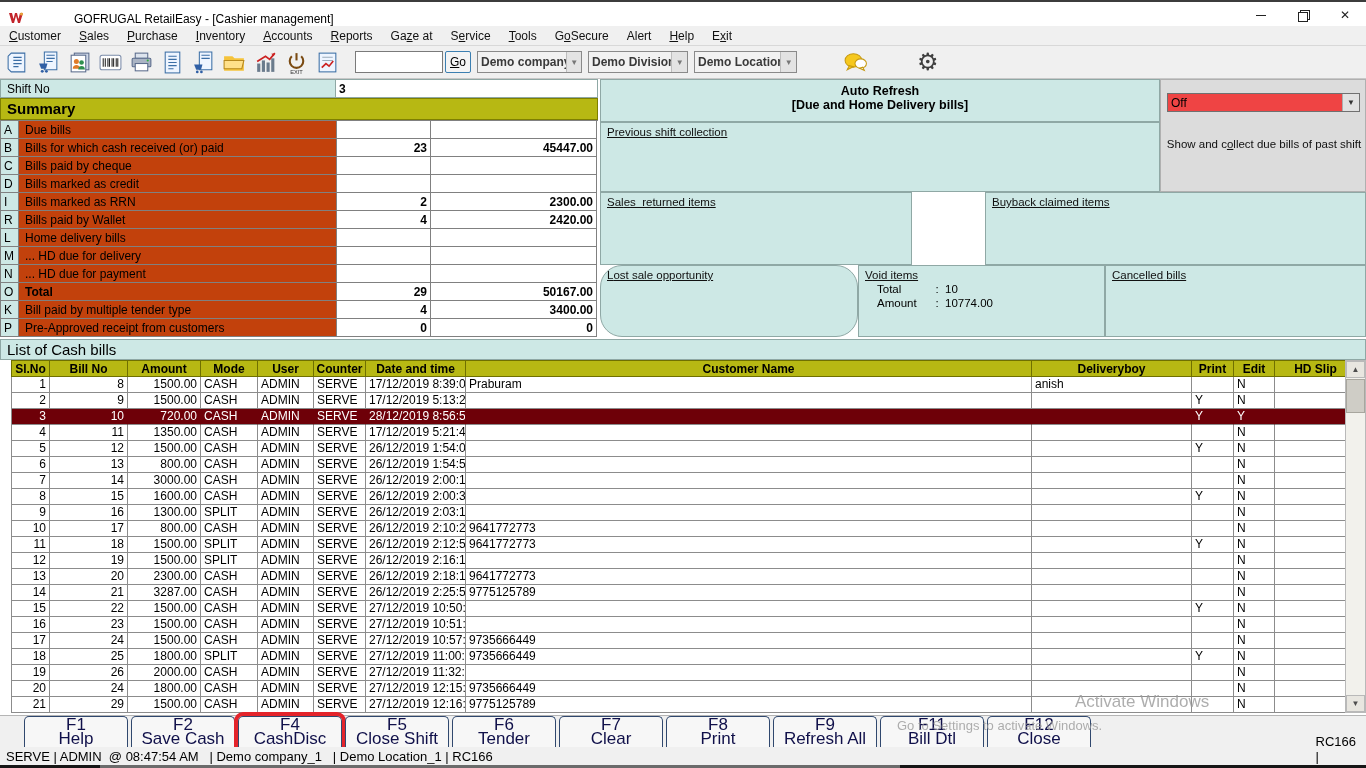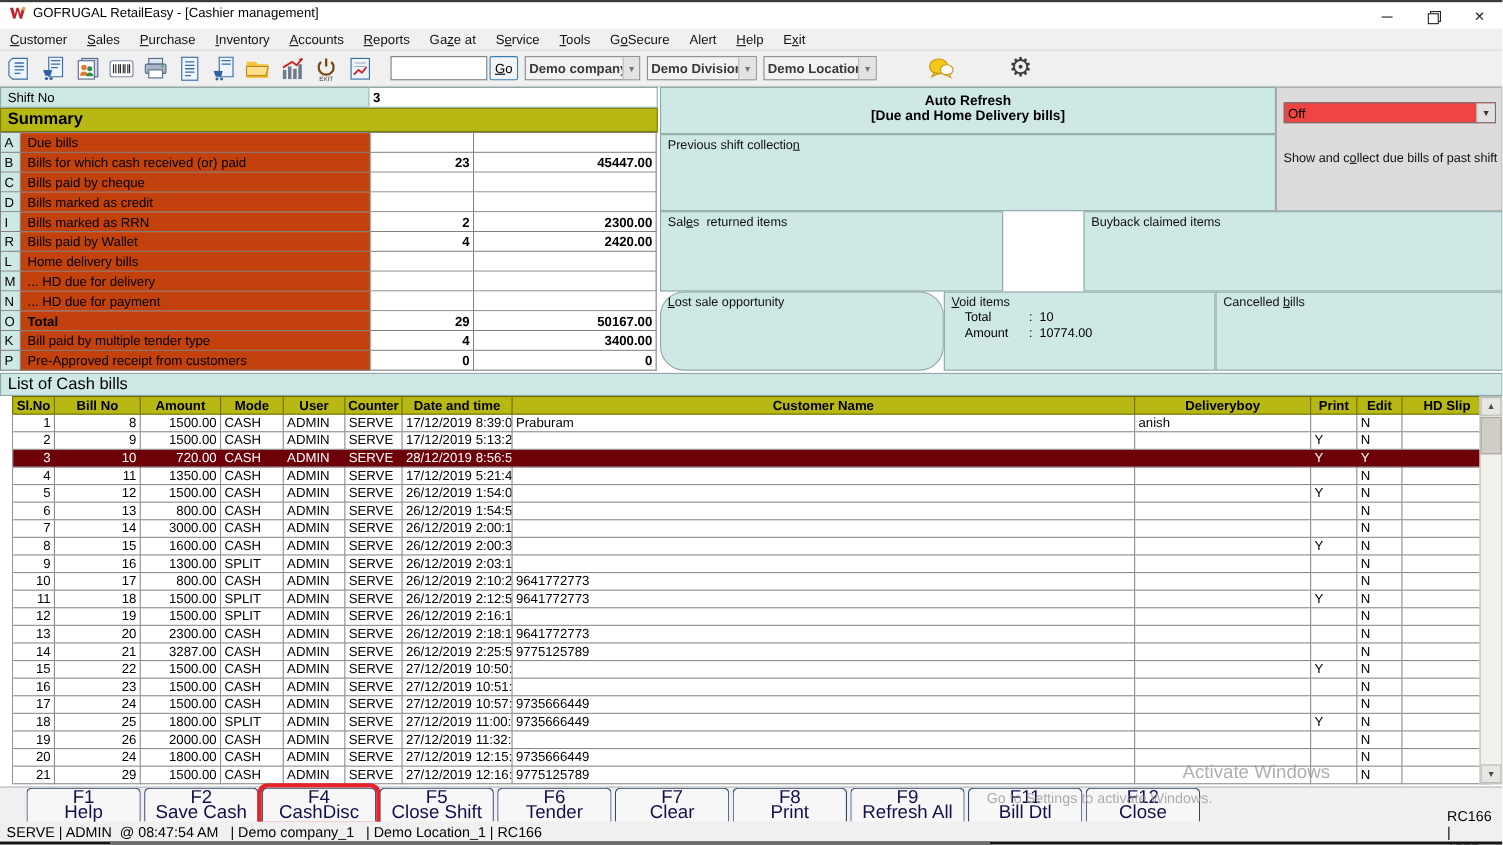--- a/index.html
+++ b/index.html
@@ -1,20 +1,20 @@
 <!DOCTYPE html>
 <html><head>
 <meta charset="utf-8">
 <style>
   * { margin:0; padding:0; box-sizing:border-box; }
   body { font-family:"Liberation Sans", sans-serif; background:#fff; }
   .screen { position:relative; width:1366px; height:768px; overflow:hidden; background:#fff; border-top:2px solid #3c3c3c; cursor:default; }
 
   
-  .titlebar { position:absolute; left:0; top:2px; width:1366px; height:22px; background:#fff; display:flex; align-items:flex-start; }
+  .titlebar { position:absolute; left:0; top:2px; width:1366px; height:22px; background:#fff; display:flex; align-items:flex-end;gap:44px; }
   .app-icon { width:16px; height:16px; margin:0 6px 0 8px; }
   .title-text { font-size:12px; color:#000; }
   .win-controls { position:absolute; right:0; top:0; height:22px; display:flex; }
   .win-btn { width:42px; height:22px; display:flex; align-items:center; justify-content:center; font-size:12px; color:#222; }
   .minimize-glyph { width:10px; height:0; border-top:1px solid #222; display:inline-block; }
   .restore-glyph { position:relative; width:10px; height:10px; }
   .restore-glyph::before { content:""; position:absolute; left:2px; top:0; width:8px; height:8px; border:1px solid #222; }
   .restore-glyph::after { content:""; position:absolute; left:0; top:2px; width:8px; height:8px; border:1px solid #222; background:#fff; }
 
   
@@ -51,21 +51,21 @@
   .right-panel { position:absolute; left:598px; top:77px; width:768px; height:258px; }
   .auto-box { position:absolute; left:2px; top:0; width:560px; height:43px; }
   .auto-box .t1, .auto-box .t2 { text-align:center; font-weight:bold; font-size:12.5px; }
   .auto-box .t1 { margin-top:4px; }
   .gray-panel { position:absolute; left:562px; top:0; width:206px; height:113px; background:#dcdcdc; border:1px solid #b0b0b0; }
   .off-combo { position:absolute; left:6px; top:13px; width:193px; height:19px; background:#ef4444; border:1px solid #707070; display:flex; align-items:center; justify-content:space-between; font-size:12px; }
   .off-combo .combo-text { padding-left:3px; }
   .off-combo .combo-arrow { width:17px; height:17px; background:#e1e1e1; border-left:1px solid #adadad; display:flex; align-items:center; justify-content:center; font-size:8px; color:#333; }
   .collect-label { position:absolute; left:2px; top:58px; width:202px; text-align:center; font-size:11.5px; color:#111; }
   .prev-box { position:absolute; left:2px; top:43px; width:560px; height:70px; }
-  .panel-label { font-size:11.5px; padding:3px 0 0 6px; color:#111; white-space:pre; }
+  .panel-label { font-size:11.5px; padding:3px 0 0 6px; color:#111; white-space:pre;text-decoration:underline; }
   .sales-box { position:absolute; left:2px; top:113px; width:312px; height:73px; }
   .buyback-box { position:absolute; left:387px; top:113px; width:381px; height:73px; }
   .lost-box { position:absolute; left:2px; top:186px; width:258px; height:72px;border-radius:22px; }
   .void-box { position:absolute; left:260px; top:186px; width:247px; height:72px; }
   .cancel-box { position:absolute; left:507px; top:186px; width:261px; height:72px; }
   .void-line { display:flex; font-size:11.5px; padding-left:18px; margin-top:2px; }
   .void-line .vl { width:52px; }
   .void-line .vc { width:16px; text-align:center; }
 
   

